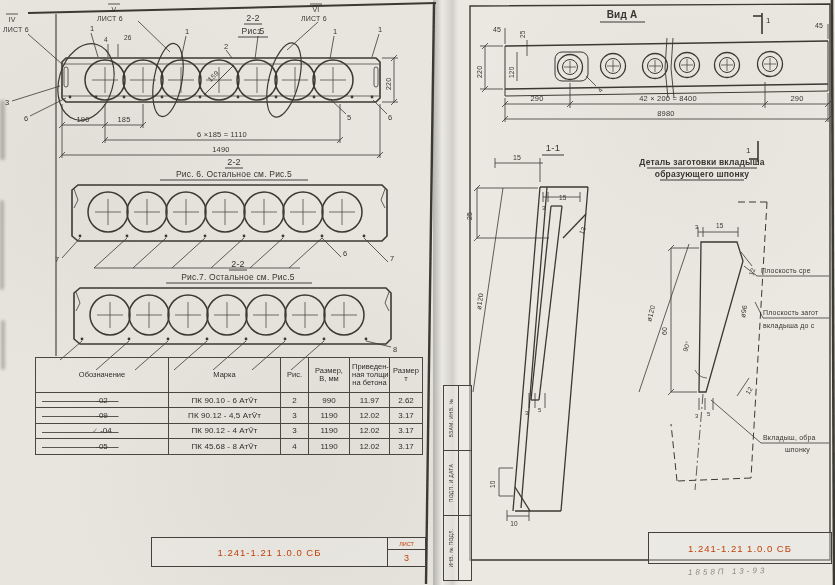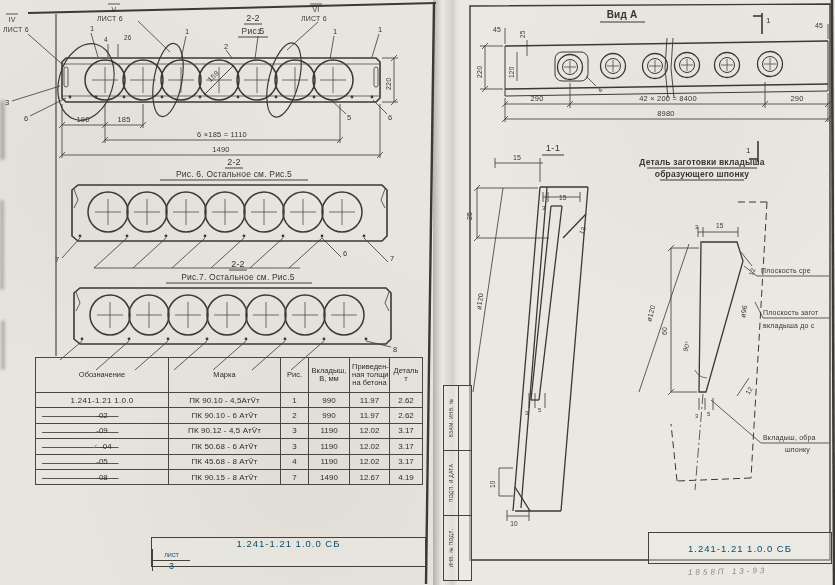--- a/index.html
+++ b/index.html
@@ -29,21 +29,21 @@
   #spec-table td{height:14.4px;font-size:8px;text-align:center;}
   td.mark{font-size:7.6px;text-align:left;padding-left:4px;letter-spacing:.1px;}
   td.des{text-align:right;padding-right:6px;
     background-image:linear-gradient(#5a574e,#5a574e);
     background-repeat:no-repeat;background-size:58% 1px;background-position:6px 60%;}
   td.des-first{text-align:left;padding-left:10px;letter-spacing:.3px;}
   .tiny{font-size:6.2px;line-height:7px;margin-left:43px;}
   .check{color:#84817a;font-size:7px;margin-right:2px;}
 
   
-  .tblock{position:absolute;border:1.6px solid #43413a;display:flex;color:#0c4a6e;background:rgba(238,236,229,.4);flex-direction:column;}
+  .tblock{position:absolute;border:1.6px solid #43413a;display:flex;color:#c2410c;background:rgba(238,236,229,.4);}
   #tblock-left{left:151px;top:537px;width:273px;height:28px;}
   #tblock-left .doc{flex:1;display:flex;align-items:center;justify-content:center;font-size:9.5px;letter-spacing:1px;}
   #tblock-left .sheetcol{width:37px;border-left:1.4px solid #43413a;display:flex;flex-direction:column;}
   #tblock-left .sheetcol .lab{height:11px;border-bottom:1px solid #43413a;font-size:5.5px;display:flex;align-items:center;justify-content:center;}
   #tblock-left .sheetcol .num{flex:1;display:flex;align-items:center;justify-content:center;font-size:9px;}
   #tblock-right{left:648px;top:532px;width:182px;height:30px;align-items:center;justify-content:center;font-size:9.5px;letter-spacing:1px;}
   #handwriting{position:absolute;left:688px;top:567px;font-size:8px;font-style:italic;
     color:#8d8a80;letter-spacing:3px;transform:rotate(-1.5deg);}
 
   
@@ -341,80 +341,64 @@
           <col style="width:41px">
           <col style="width:40px">
           <col style="width:33px">
         </colgroup>
       <tbody>
           <tr>
         <th>Обозначение</th>
         <th>Марка</th>
         <th>Рис.</th>
         <th>
-          <div>Вкладыш,</div>
+          <div>Размер,</div>
           <div>В, мм</div>
         </th>
         <th class="tiny">
           <div>Приведен-</div>
           <div>ная толщи-</div>
           <div>на бетона</div>
         </th>
         <th>
-          <div>Деталь</div>
+          <div>Размер</div>
           <div>т</div>
         </th>
-      </tr>
-      <tr>
-        <td class="des-first">1.241-1.21 1.0.0</td>
-        <td class="mark">ПК 90.10 - 4,5АтV̄т</td>
-        <td>1</td>
-        <td>990</td>
-        <td>11.97</td>
-        <td>2.62</td>
       </tr>
       <tr>
         <td class="des">-02</td>
         <td class="mark">ПК 90.10 - 6 АтV̄т</td>
         <td>2</td>
         <td>990</td>
         <td>11.97</td>
         <td>2.62</td>
       </tr>
       <tr>
         <td class="des">-09</td>
         <td class="mark">ПК 90.12 - 4,5 АтV̄т</td>
         <td>3</td>
         <td>1190</td>
         <td>12.02</td>
         <td>3.17</td>
       </tr>
       <tr>
         <td class="des"><span class="check">✓</span><span>-04</span></td>
-        <td class="mark">ПК 50.68 - 6 АтV̄т</td>
+        <td class="mark">ПК 90.12 - 4 АтV̄т</td>
         <td>3</td>
         <td>1190</td>
         <td>12.02</td>
         <td>3.17</td>
       </tr>
       <tr>
         <td class="des">-05</td>
         <td class="mark">ПК 45.68 - 8 АтV̄т</td>
         <td>4</td>
         <td>1190</td>
         <td>12.02</td>
         <td>3.17</td>
-      </tr>
-      <tr>
-        <td class="des">-08</td>
-        <td class="mark">ПК 90.15 - 8 АтV̄т</td>
-        <td>7</td>
-        <td>1490</td>
-        <td>12.67</td>
-        <td>4.19</td>
       </tr>
     </tbody>
       </table>
   </div>
 
   <div id="tblock-left" class="tblock">
     <div class="doc">1.241-1.21  1.0.0 СБ</div>
     <div class="sheetcol">
       <div class="lab">ЛИСТ</div>
       <div class="num">3</div>

